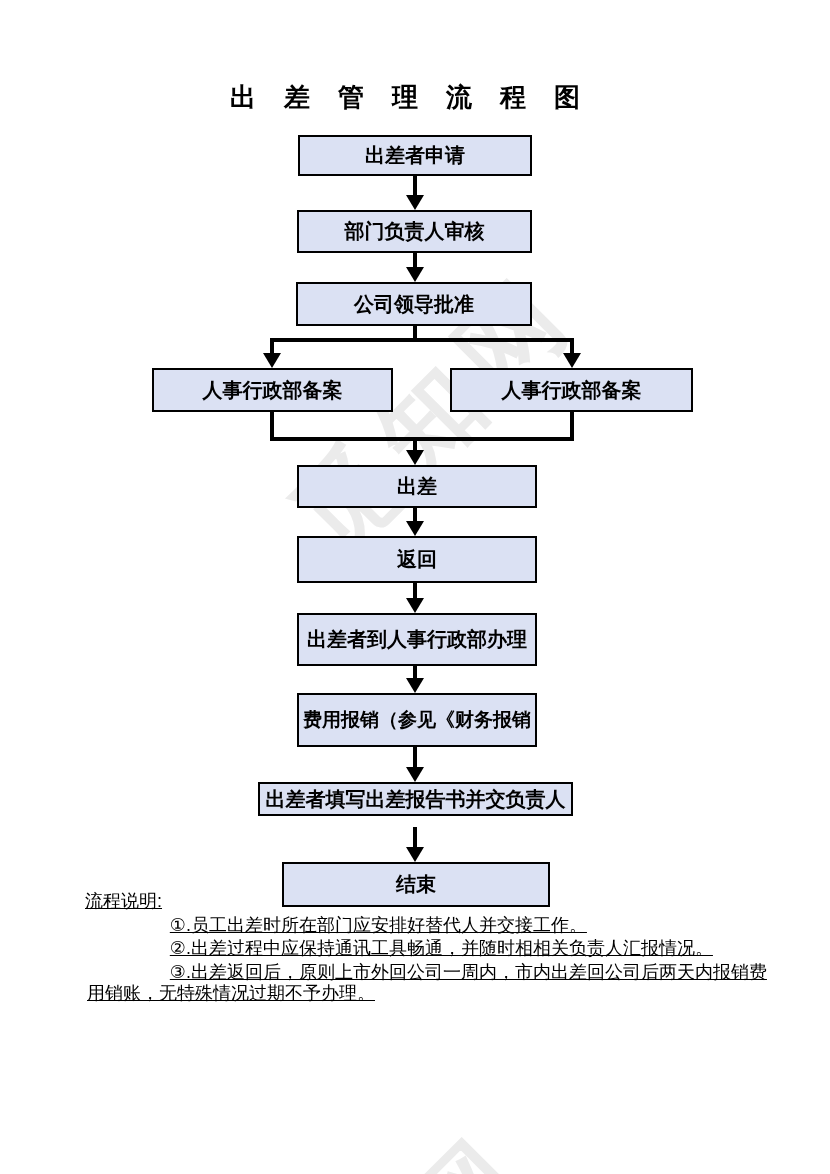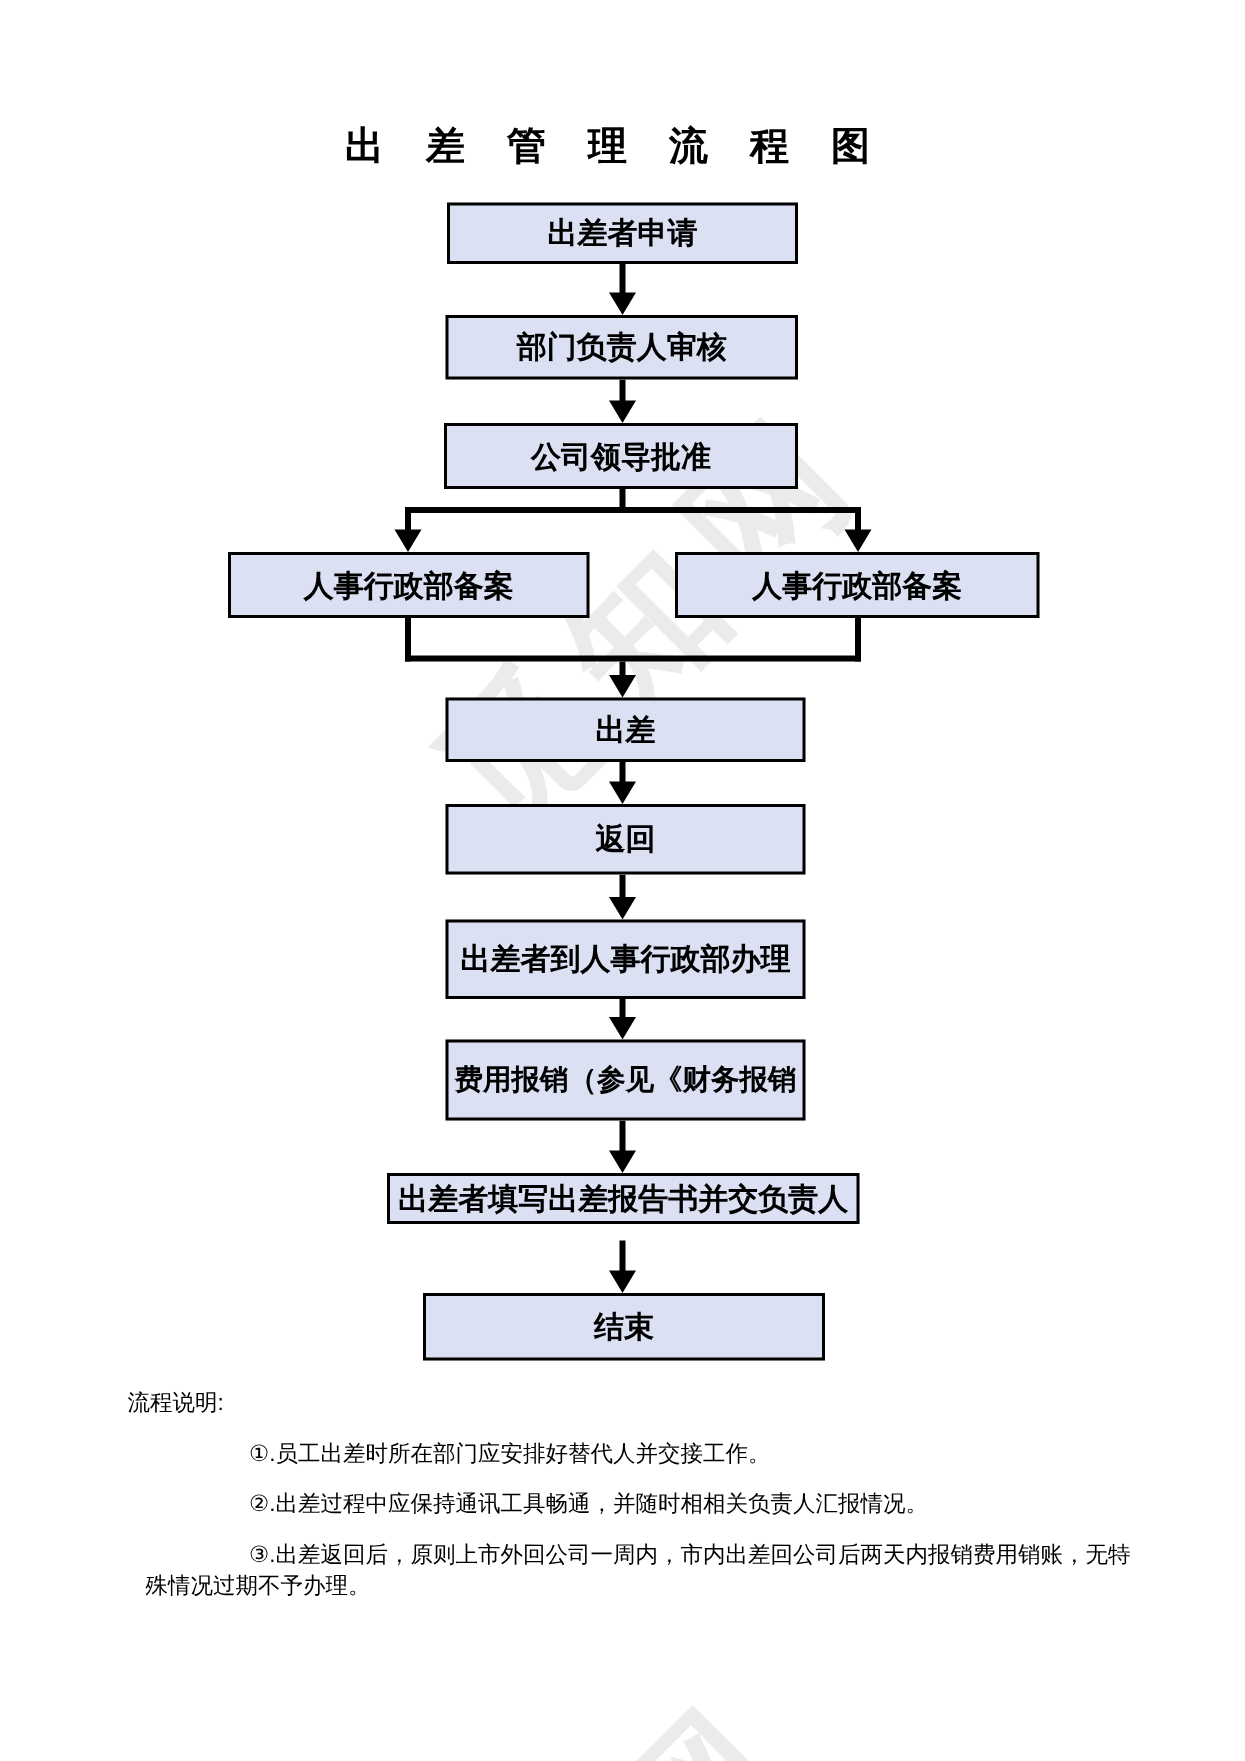--- a/index.html
+++ b/index.html
@@ -40,25 +40,25 @@
   }
   .node.tight{font-size:19px;}
   .vl{position:absolute;z-index:1;width:4px;background:var(--connector);}
   .hl{position:absolute;z-index:1;height:4px;background:var(--connector);}
   .ah{
     position:absolute;z-index:1;width:0;height:0;
     border-left:9px solid transparent;border-right:9px solid transparent;
     border-top:15px solid var(--connector);
   }
   .notes{
-    position:absolute;left:85px;top:925px;width:695px;z-index:3;
-    font-size:15px;line-height:21.5px;color:var(--text);
+    position:absolute;left:85px;top:891px;width:695px;z-index:3;
+    font-size:18px;line-height:21.5px;color:var(--text);text-decoration:underline;
   }
   .notes-title{margin:0;}
-  .note-line{margin:12px;text-indent:4.6em;}
+  .note-line{margin:2px;text-indent:4.6em;}
 </style>
 </head>
 <body>
 
 <div class="page">
 
   <div class="watermark wm-main">觅知网</div>
   <div class="watermark wm-bottom">觅知网</div>
 
   <h1 class="title">出差管理流程图</h1>

